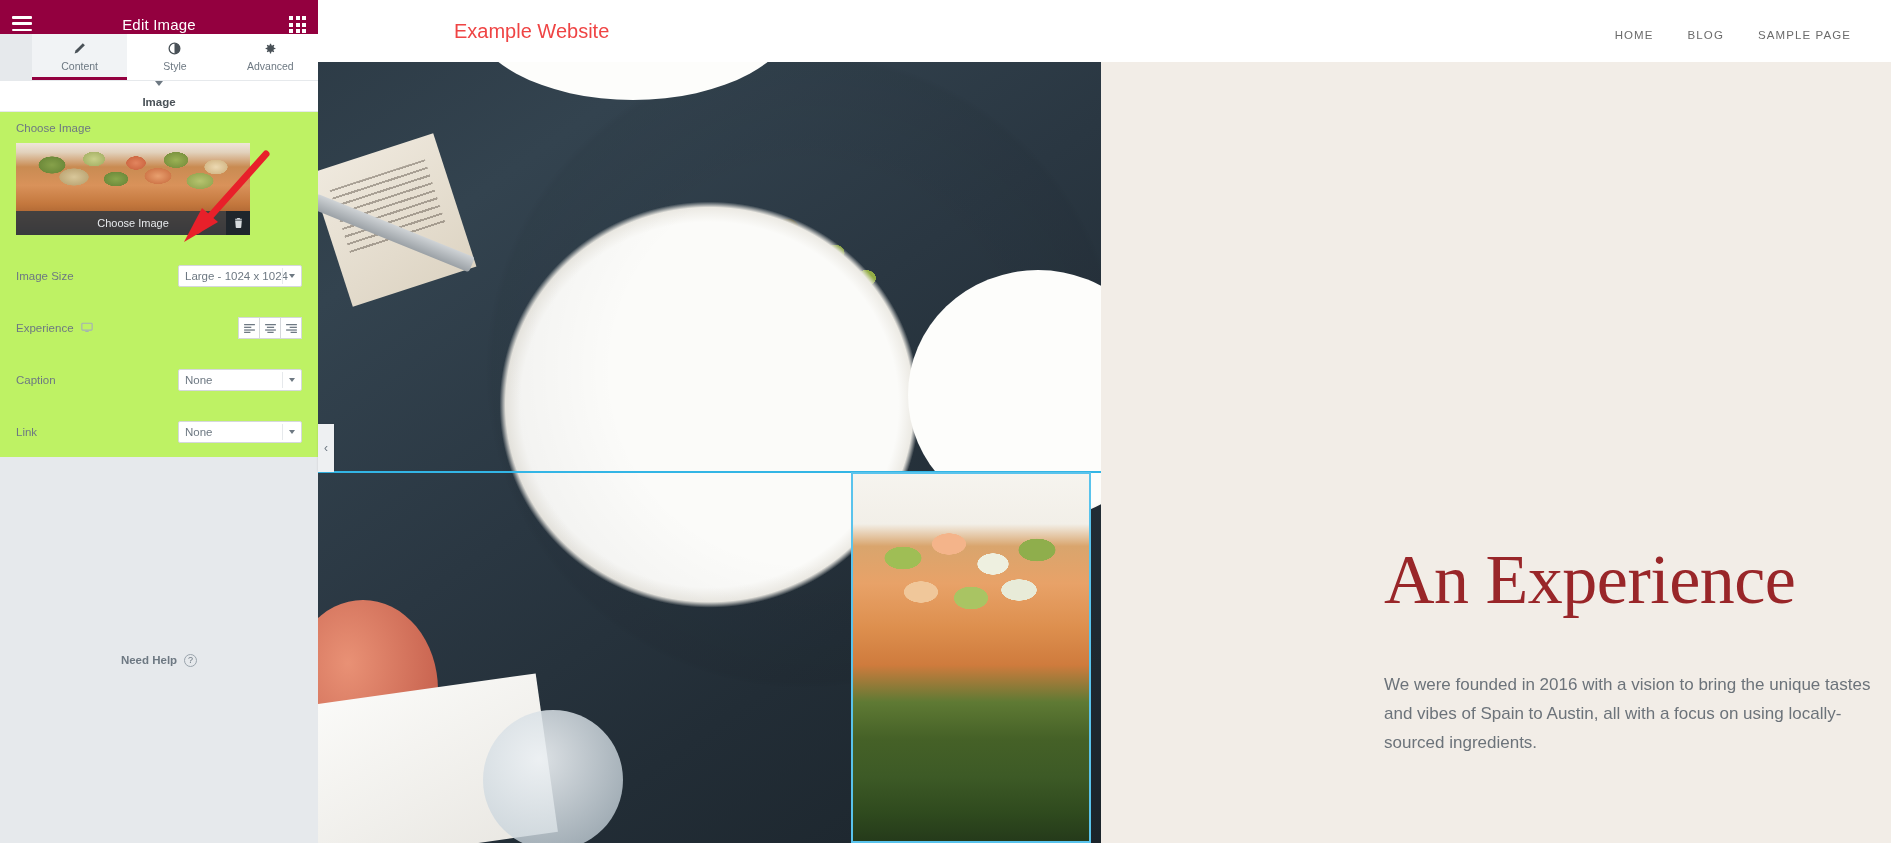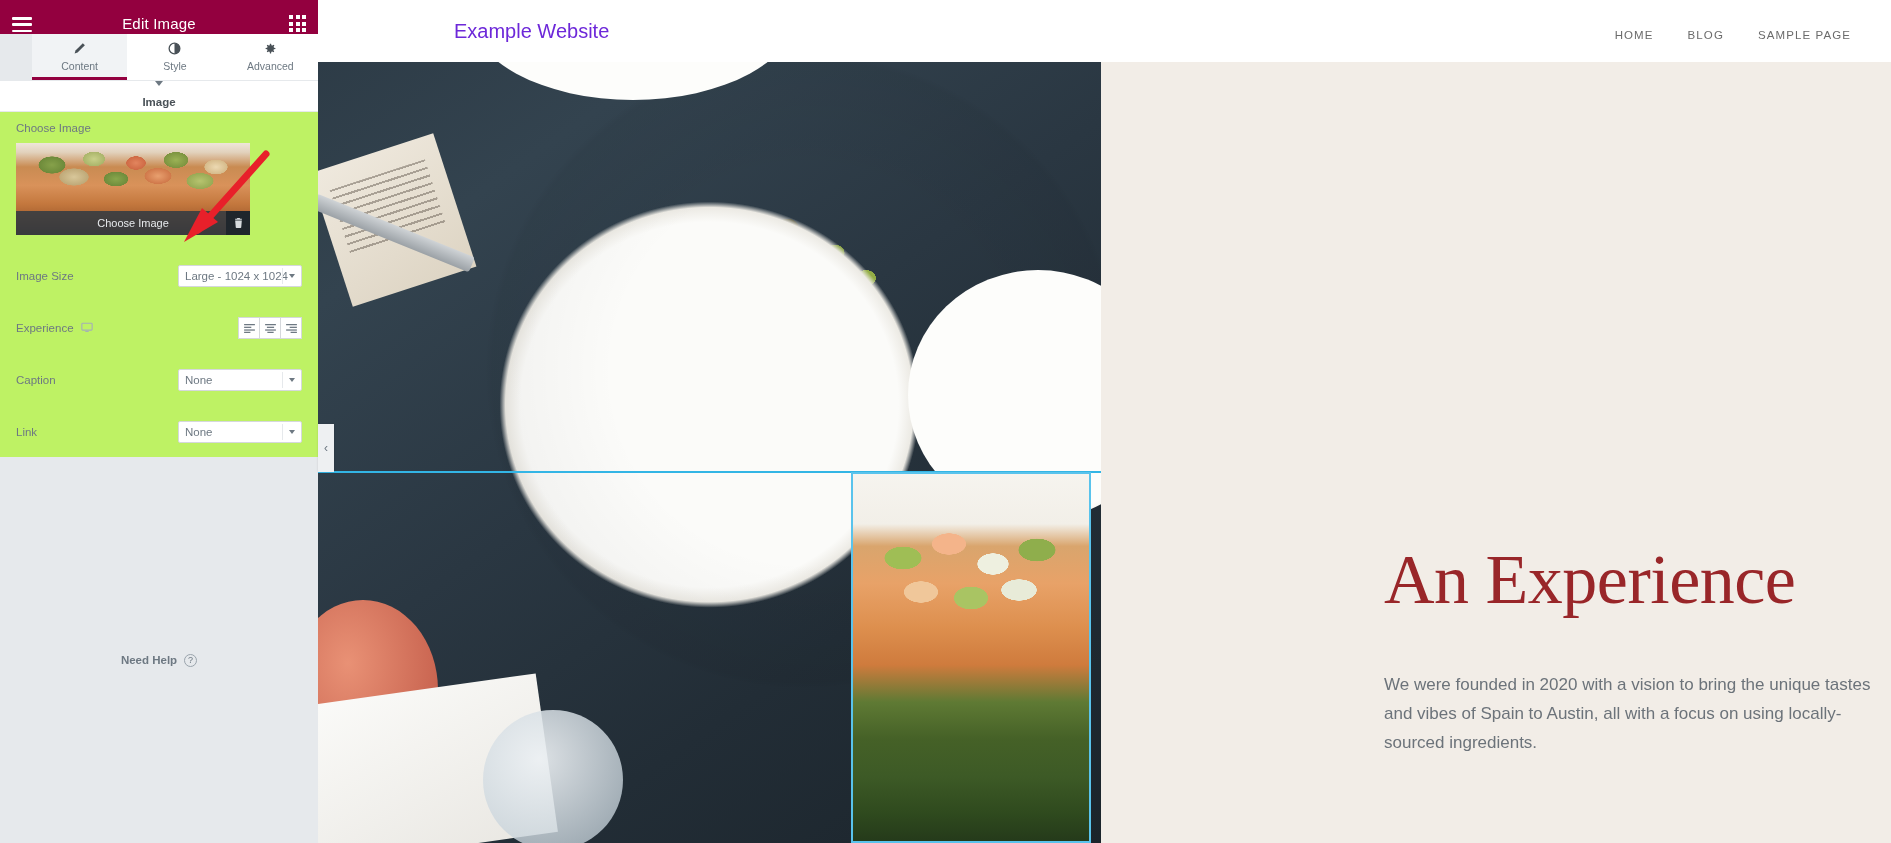--- a/index.html
+++ b/index.html
@@ -9,22 +9,22 @@
     background:#ffffff;
     position:relative;
   }
 
   
   #editor-panel{
     position:absolute; left:0; top:0; width:318px; height:843px;
     background:#e6e9ec; display:flex; flex-direction:column; z-index:50;
   }
   .panel-header{
-    height:34px; background:#93003f; display:flex; align-items:flex-end;
-    justify-content:space-between; padding:2px 12px; flex:0 0 34px;
+    height:34px; background:#93003f; display:flex; align-items:flex-start;
+    justify-content:space-between; padding:16px 12px; flex:0 0 34px;
   }
   .panel-title{
     color:#fff; font-size:15px; font-weight:500; letter-spacing:.2px;
     position:absolute; left:0; right:0; text-align:center; pointer-events:none;
   }
   .hamburger{ width:20px; height:15px; display:flex; flex-direction:column;
     justify-content:space-between; cursor:pointer; z-index:2;}
   .hamburger i{ display:block; height:2.5px; background:#fff; border-radius:1px; }
   .grid-icon{ display:grid; grid-template-columns:repeat(3,4px);
     grid-template-rows:repeat(3,4px); gap:2.5px; cursor:pointer; z-index:2;}
@@ -140,21 +140,21 @@
   
   #preview{
     position:absolute; left:318px; top:0; right:0; bottom:0; background:#fff;
     overflow:hidden;
   }
   .site-header{
     height:62px; background:#fff; display:flex; align-items:center;
     position:relative; z-index:10;
   }
   .site-title{
-    position:absolute; left:136px; font-size:20px; color:#6d28d9; font-weight:400;
+    position:absolute; left:136px; font-size:20px; color:#ef4444; font-weight:400;
   }
   .site-nav{ position:absolute; right:40px; display:flex; gap:34px;margin-top:8px; }
   .nav-link{ font-size:11.5px; letter-spacing:1.1px; color:#6b6b6b; cursor:pointer; }
 
   
   .img-widget{
     position:absolute; left:0; top:0; width:783px; height:843px;
     overflow:hidden;
   }
   .food-photo{
@@ -409,21 +409,21 @@
     <path d="M44 92 L78 72 L62 58 Z" fill="#e8202a"></path>
   </svg>
 </div>
 
 <div class="collapse-handle">‹</div>
 
 <div id="preview">
 
   <div class="right-col">
     <div class="exp-heading">An Experience</div>
-    <div class="exp-body">We were founded in 2020 with a vision to bring the unique tastes and vibes of Spain to Austin, all with a focus on using locally-sourced ingredients.</div>
+    <div class="exp-body">We were founded in 2016 with a vision to bring the unique tastes and vibes of Spain to Austin, all with a focus on using locally-sourced ingredients.</div>
   </div>
 
   <div class="img-widget">
     <div class="food-photo">
       <div class="plate-top"></div>
       <div class="cherry1"></div>
       <div class="cherry2"></div>
       <div class="menu-card"></div>
       <div class="fork"></div>
       <div class="plate-right"></div>

